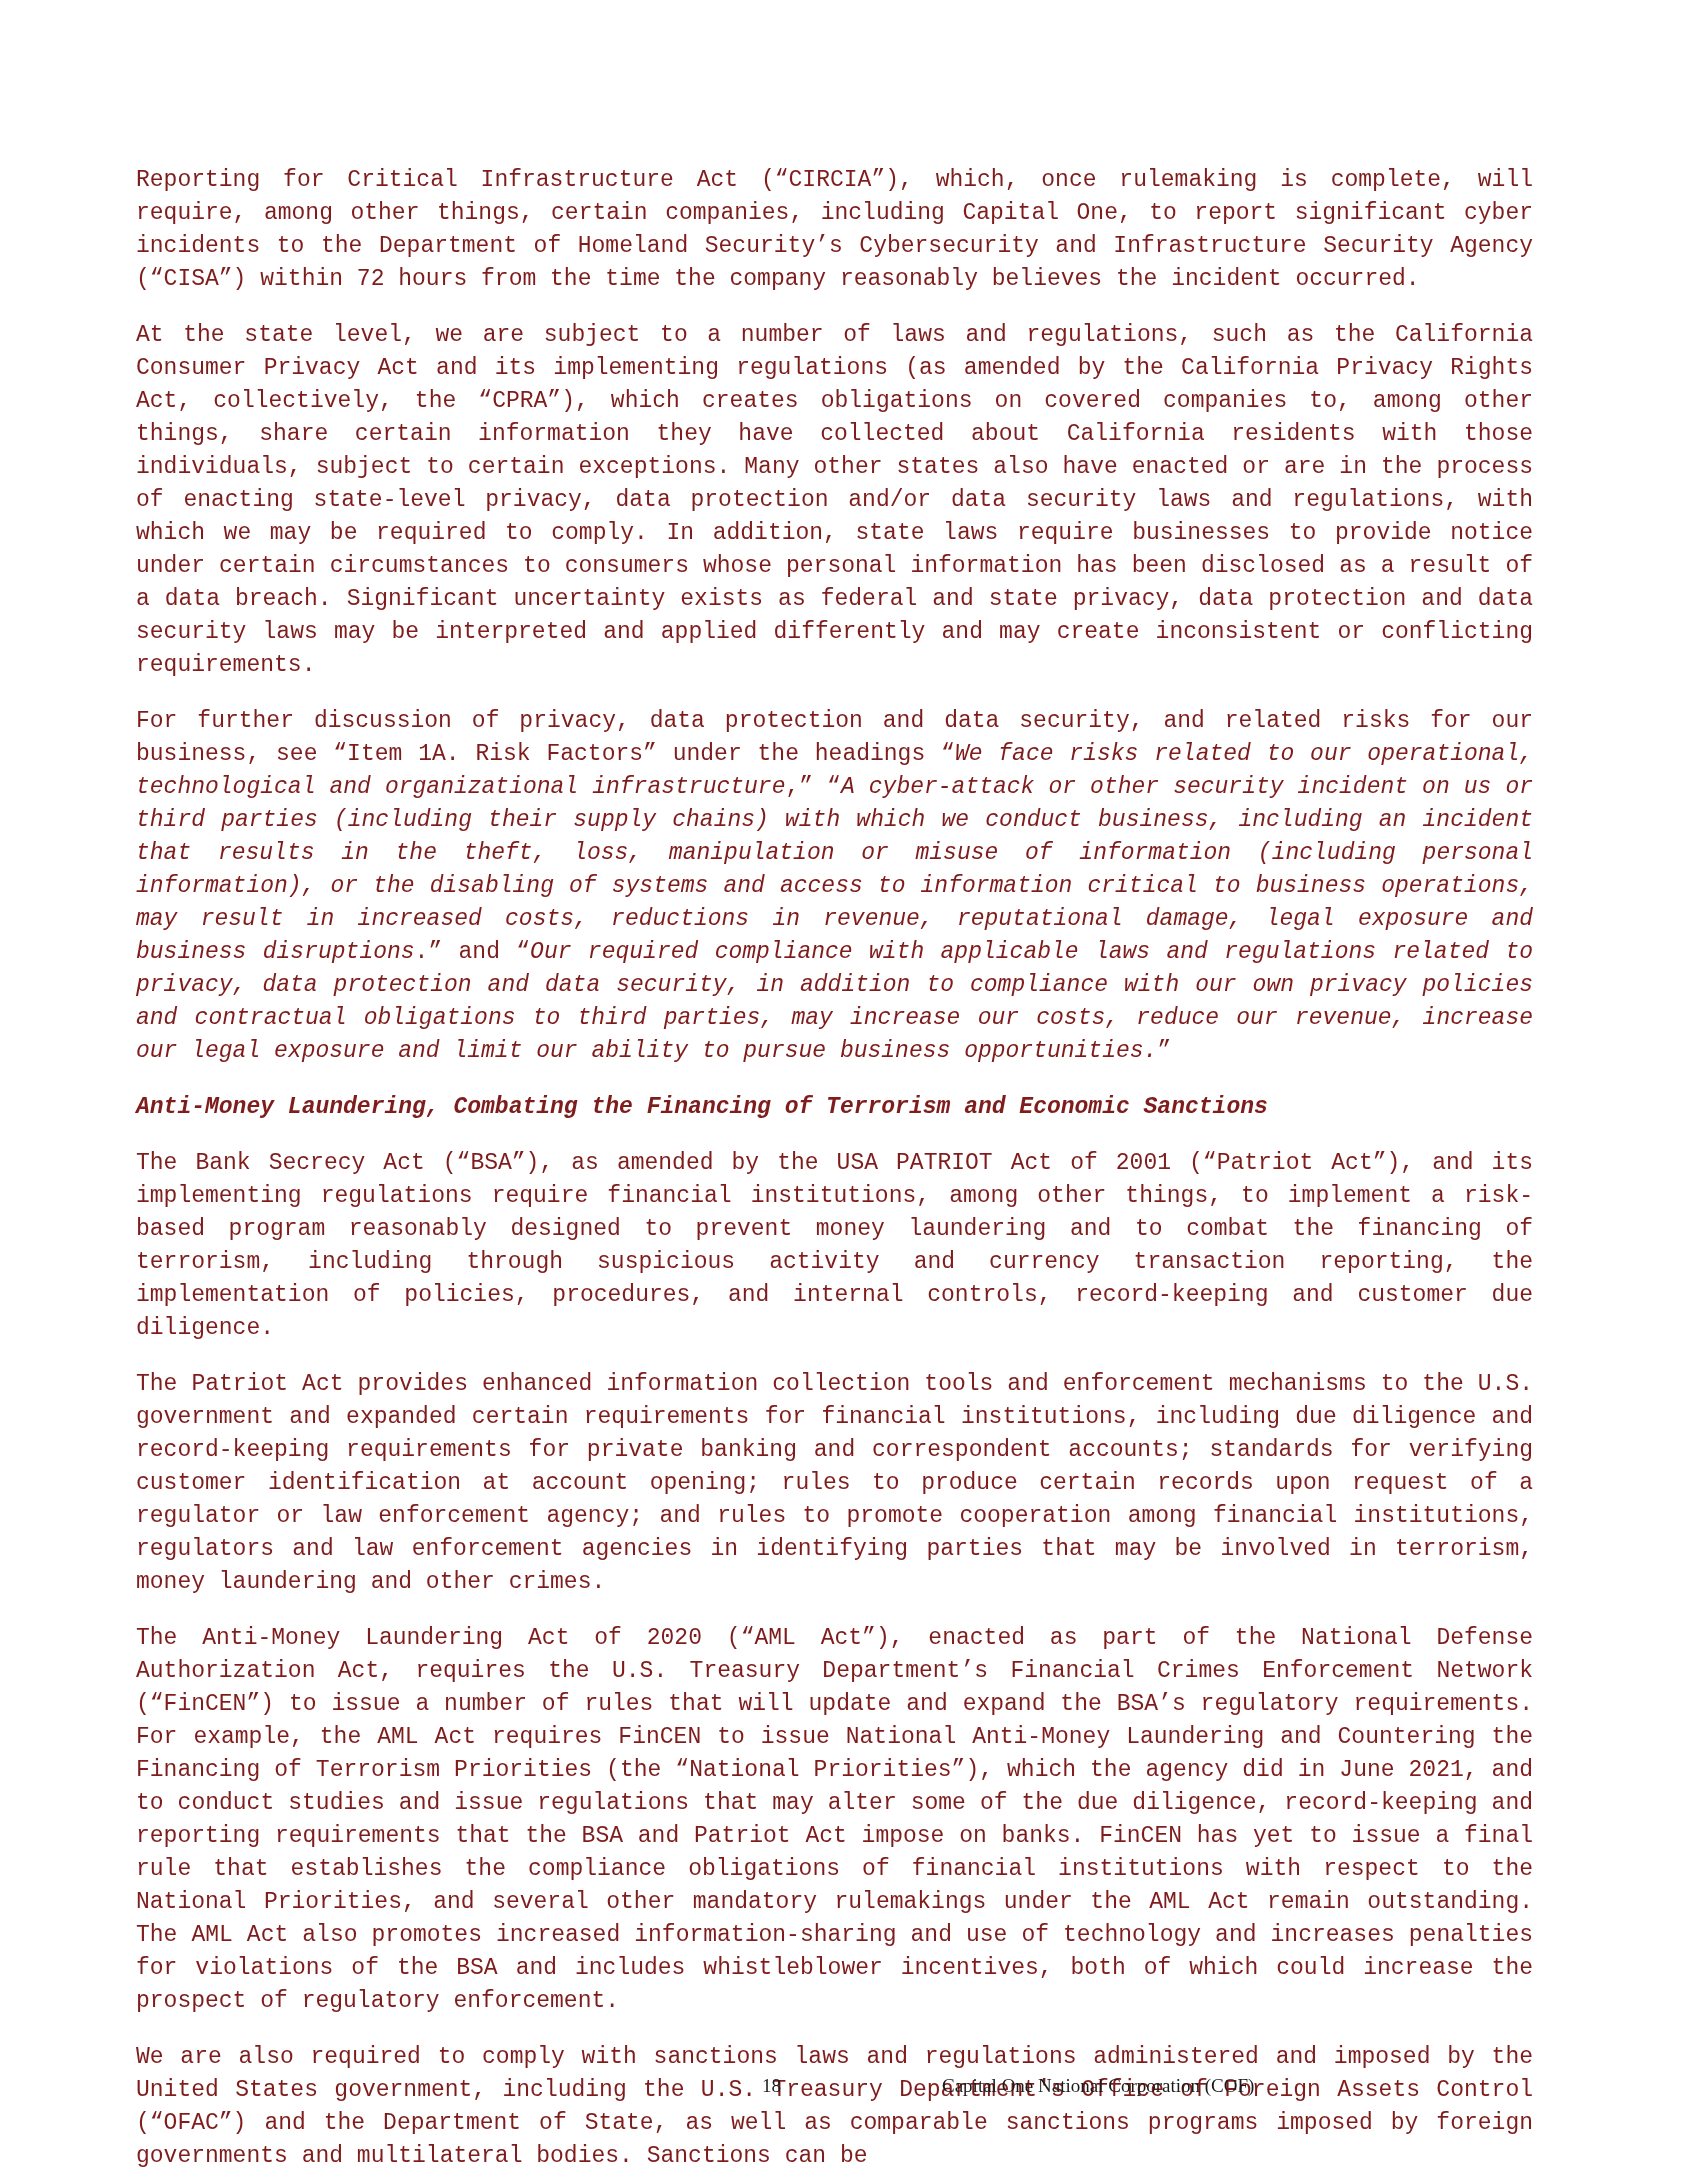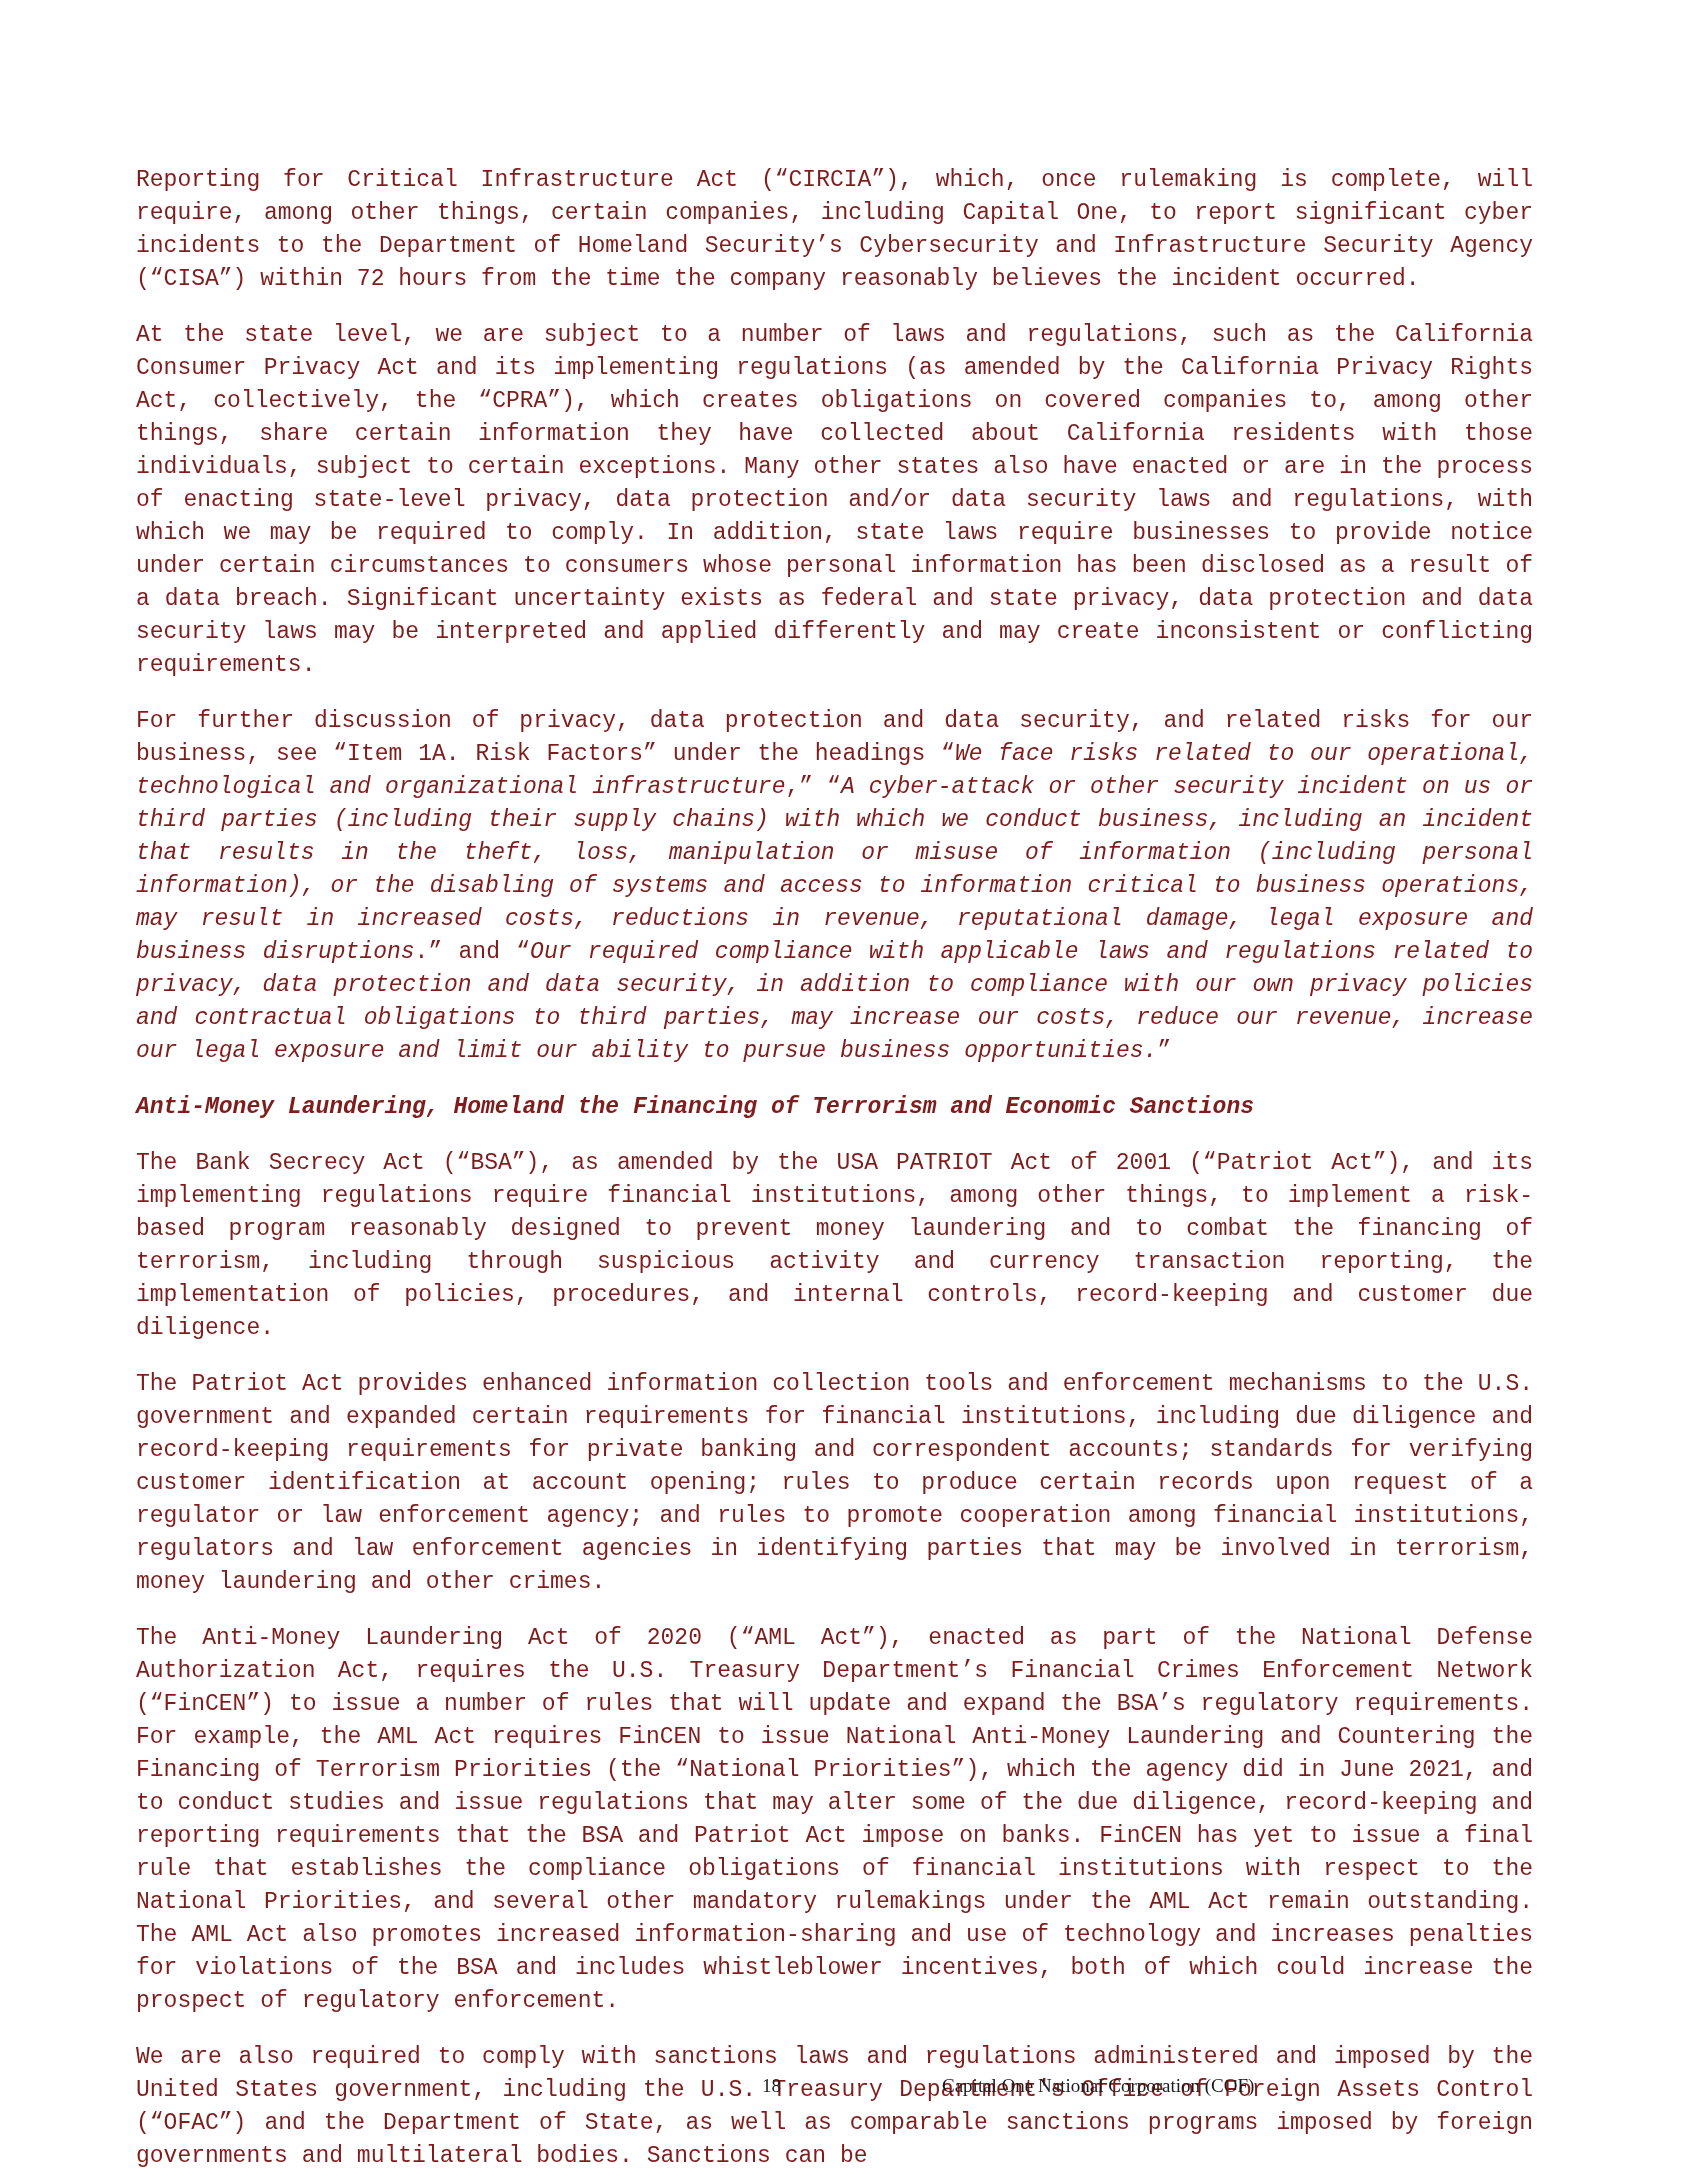--- a/index.html
+++ b/index.html
@@ -13,21 +13,21 @@
   .pnum { position:absolute; left:762px; }
   .comp { position:absolute; left:942px; }
 </style>
 </head>
 <body>
 
 <div class="page">
   <p>Reporting for Critical Infrastructure Act (“CIRCIA”), which, once rulemaking is complete, will require, among other things, certain companies, including Capital One, to report significant cyber incidents to the Department of Homeland Security’s Cybersecurity and Infrastructure Security Agency (“CISA”) within 72 hours from the time the company reasonably believes the incident occurred.</p>
   <p>At the state level, we are subject to a number of laws and regulations, such as the California Consumer Privacy Act and its implementing regulations (as amended by the California Privacy Rights Act, collectively, the “CPRA”), which creates obligations on covered companies to, among other things, share certain information they have collected about California residents with those individuals, subject to certain exceptions. Many other states also have enacted or are in the process of enacting state-level privacy, data protection and/or data security laws and regulations, with which we may be required to comply. In addition, state laws require businesses to provide notice under certain circumstances to consumers whose personal information has been disclosed as a result of a data breach. Significant uncertainty exists as federal and state privacy, data protection and data security laws may be interpreted and applied differently and may create inconsistent or conflicting requirements.</p>
   <p><span>For further discussion of privacy, data protection and data security, and related risks for our business, see “Item 1A. Risk Factors” under the headings “</span><span class="it">We face risks related to our operational, technological and organizational infrastructure</span><span>,” “</span><span class="it">A cyber-attack or other security incident on us or third parties (including their supply chains) with which we conduct business, including an incident that results in the theft, loss, manipulation or misuse of information (including personal information), or the disabling of systems and access to information critical to business operations, may result in increased costs, reductions in revenue, reputational damage, legal exposure and business disruptions</span><span>.” and “</span><span class="it">Our required compliance with applicable laws and regulations related to privacy, data protection and data security, in addition to compliance with our own privacy policies and contractual obligations to third parties,  may increase our costs, reduce our revenue, increase our legal exposure and limit our ability to pursue business opportunities.</span><span>”</span></p>
-  <h3>Anti-Money Laundering, Homeland the Financing of Terrorism and Economic Sanctions</h3>
+  <h3>Anti-Money Laundering, Combating the Financing of Terrorism and Economic Sanctions</h3>
   <p>The Bank Secrecy Act (“BSA”), as amended by the USA PATRIOT Act of 2001 (“Patriot Act”), and its implementing regulations require financial institutions, among other things, to implement a risk-based program reasonably designed to prevent money laundering and to combat the financing of terrorism, including through suspicious activity and currency transaction reporting, the implementation of policies, procedures, and internal controls, record-keeping and customer due diligence.</p>
   <p>The Patriot Act provides enhanced information collection tools and enforcement mechanisms to the U.S. government and expanded certain requirements for financial institutions, including due diligence and record-keeping requirements for private banking and correspondent accounts; standards for verifying customer identification at account opening; rules to produce certain records upon request of a regulator or law enforcement agency; and rules to promote cooperation among financial institutions, regulators and law enforcement agencies in identifying parties that may be involved in terrorism, money laundering and other crimes.</p>
   <p>The Anti-Money Laundering Act of 2020 (“AML Act”), enacted as part of the National Defense Authorization Act, requires the U.S. Treasury Department’s Financial Crimes Enforcement Network (“FinCEN”) to issue a number of rules that will update and expand the BSA’s regulatory requirements. For example, the AML Act requires FinCEN to issue National Anti-Money Laundering and Countering the Financing of Terrorism Priorities (the “National Priorities”), which the agency did in June 2021, and to conduct studies and issue regulations that may alter some of the due diligence, record-keeping and reporting requirements that the BSA and Patriot Act impose on banks. FinCEN has yet to issue a final rule that establishes the compliance obligations of financial institutions with respect to the National Priorities, and several other mandatory rulemakings under the AML Act remain outstanding. The AML Act also promotes increased information-sharing and use of technology and increases penalties for violations of the BSA and includes whistleblower incentives, both of which could increase the prospect of regulatory enforcement.</p>
   <p>We are also required to comply with sanctions laws and regulations administered and imposed by the United States government, including the U.S. Treasury Department's Office of Foreign Assets Control (“OFAC”) and the Department of State, as well as comparable sanctions programs imposed by foreign governments and multilateral bodies. Sanctions can be</p>
 </div>
 
 <div class="footer">
   <span class="pnum">18</span>
   <span class="comp">Capital One National Corporation (COF)</span>
 </div>

